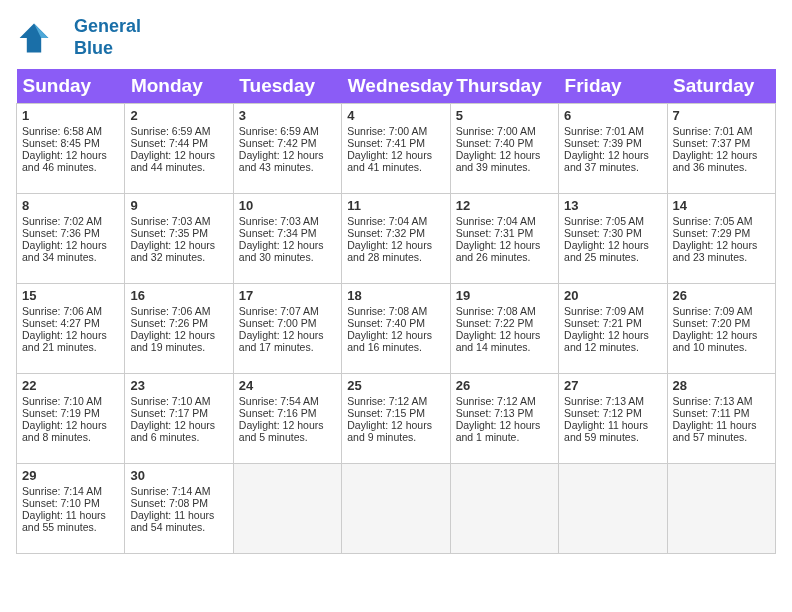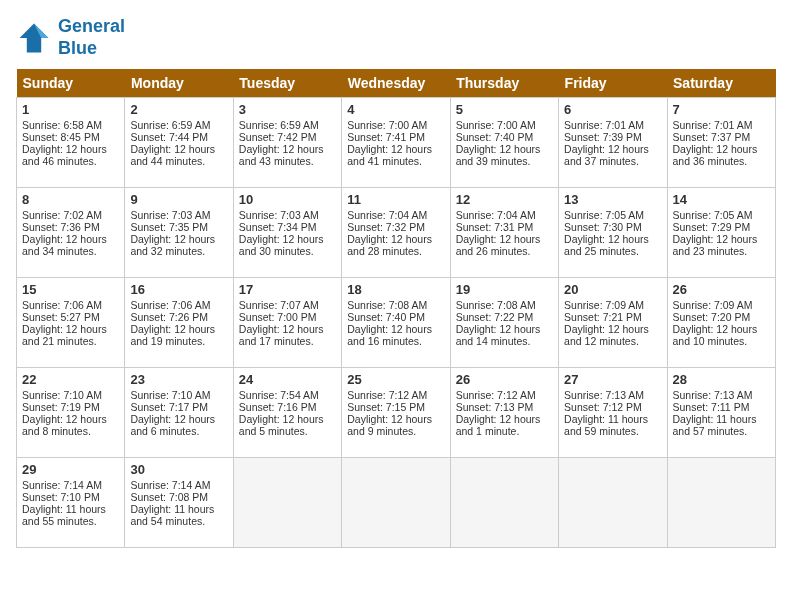--- a/index.html
+++ b/index.html
@@ -12,21 +12,21 @@
     }
     .header {
       display: flex;
       justify-content: space-between;
       align-items: flex-start;
       margin-bottom: 10px;
     }
     .logo {
       display: flex;
       align-items: center;
-      gap: 6px;
+      gap: 22px;
     }
     .logo-text {
       font-size: 18px;
       font-weight: bold;
       color: #333;
       line-height: 1.2;
     }
     .logo-text span { color: #1a6fa8; }
     .logo-icon {
       width: 36px;
@@ -41,25 +41,25 @@
     .location {
       font-size: 14px;
       color: #555;
     }
     table {
       width: 100%;
       border-collapse: collapse;
       table-layout: fixed;
     }
     th {
-      background: #a16207;
+      background: #8b5cf6;
       color: #fff;
       text-align: left;
       padding: 6px 6px;
-      font-size: 14px;
+      font-size: 19px;
       font-weight: bold;
     }
     td {
       vertical-align: top;
       border: 1px solid #ccc;
       padding: 4px 5px;
       font-size: 10.5px;
       color: #333;
       height: 90px;
     }
@@ -203,21 +203,21 @@
           <div>Sunrise: 7:05 AM</div>
           <div>Sunset: 7:29 PM</div>
           <div>Daylight: 12 hours</div>
           <div>and 23 minutes.</div>
         </td>
       </tr>
       <tr>
         <td>
           <span class="day-num">15</span>
           <div>Sunrise: 7:06 AM</div>
-          <div>Sunset: 5:27 PM</div>
+          <div>Sunset: 4:27 PM</div>
           <div>Daylight: 12 hours</div>
           <div>and 21 minutes.</div>
         </td>
         <td>
           <span class="day-num">16</span>
           <div>Sunrise: 7:06 AM</div>
           <div>Sunset: 7:26 PM</div>
           <div>Daylight: 12 hours</div>
           <div>and 19 minutes.</div>
         </td>

